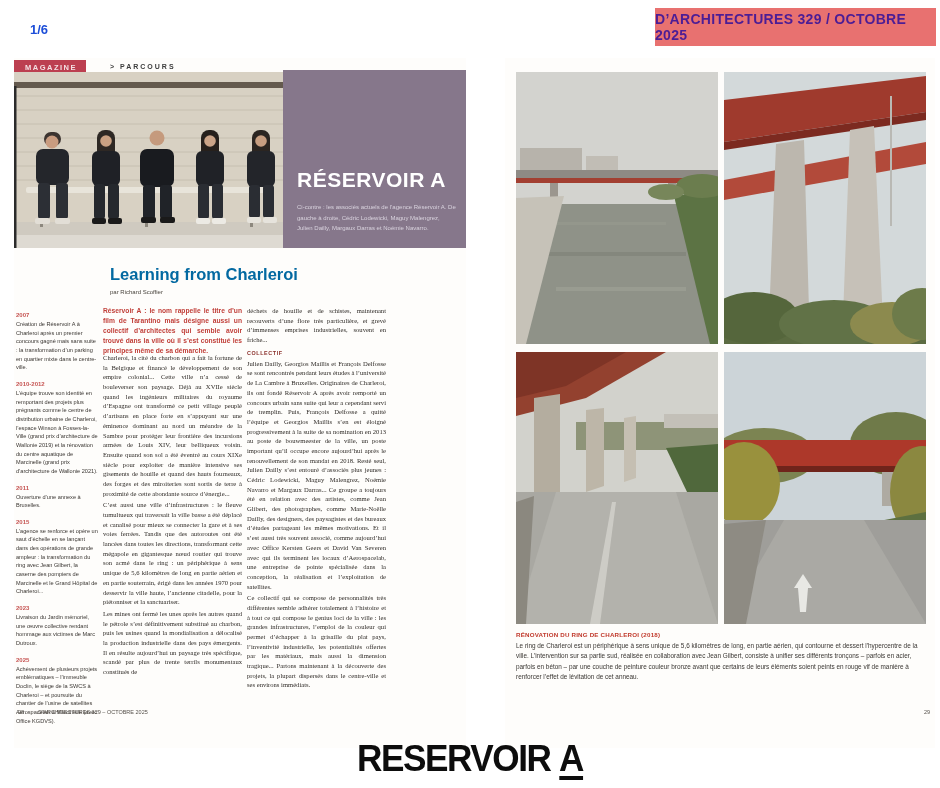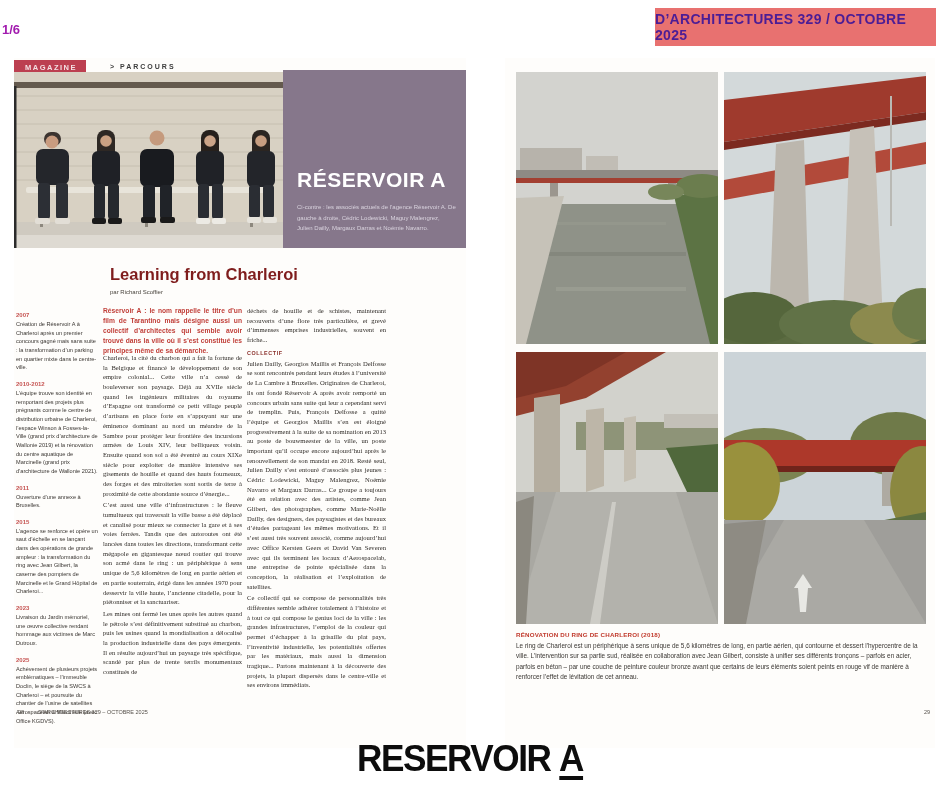--- a/index.html
+++ b/index.html
@@ -2,41 +2,41 @@
 <html><head>
 <meta charset="utf-8">
 <style>
   * { margin:0; padding:0; box-sizing:border-box; }
   html,body { background:#ffffff; }
   .stage {
     position:relative; width:940px; height:788px; background:#ffffff;
     font-family:"Liberation Sans", sans-serif; overflow:hidden;
   }
   .page-indicator {
-    position:absolute; left:2px; top:22px;
-    font-size:13px; font-weight:bold; color:#a21caf;
+    position:absolute; left:30px; top:22px;
+    font-size:13px; font-weight:bold; color:#1d4ed8;
   }
   .banner {
     position:absolute; left:655px; top:8px; width:281px; height:38px;
     background:#e87170; color:#4c1d95; display:flex; align-items:center; justify-content:center;
     font-size:14px; font-weight:bold; letter-spacing:.3px;
   }
   
   .left-page { position:absolute; left:14px; top:58px; width:452px; height:690px; background:#fefdfb; }
   .mag-tab {
     position:absolute; left:0; top:2px; width:72px; height:15px; background:#bc3f50;
     color:#f3dfe2; font-size:7.5px; font-weight:bold; letter-spacing:1.5px;
     display:flex; align-items:center; padding-left:11px;
   }
   .section-label { position:absolute; left:96px; top:5px; font-size:7px; color:#3c3c3c; letter-spacing:2px; font-weight:bold; }
   .group-photo { position:absolute; left:0; top:14px; width:269px; height:176px; overflow:hidden; }
   .purple-box { position:absolute; left:269px; top:12px; width:183px; height:178px; background:#86778b; }
   .purple-title { position:absolute; left:14px; top:98px; color:#fff; font-size:21px; font-weight:bold; letter-spacing:.5px; }
   .purple-caption { position:absolute; left:14px; top:132px; width:160px; color:#d9d3de; font-size:6px; line-height:1.75; }
-  .article-title { position:absolute; left:96px; top:207px; font-size:16.5px; font-weight:bold; color:#7f1d1d; }
+  .article-title { position:absolute; left:96px; top:207px; font-size:16.5px; font-weight:bold; color:#0369a1; }
   .byline { position:absolute; left:96px; top:231px; font-size:6px; color:#4a463f; }
   .timeline { position:absolute; left:2px; top:245px; width:82px; }
   .tl-date { color:#c65553; font-weight:bold; font-size:6px; margin:9px 0 2px; }
   .tl-text { font-size:5.6px; line-height:1.55; color:#3a3632; }
   .intro {
     position:absolute; left:89px; top:248px; width:139px;
     font-size:6.7px; font-weight:bold; color:#c03e38; line-height:1.5; text-align:justify;
   }
   .col { position:absolute; width:139px; font-family:"Liberation Serif", serif; }
   .col1 { left:89px; top:295px; }

